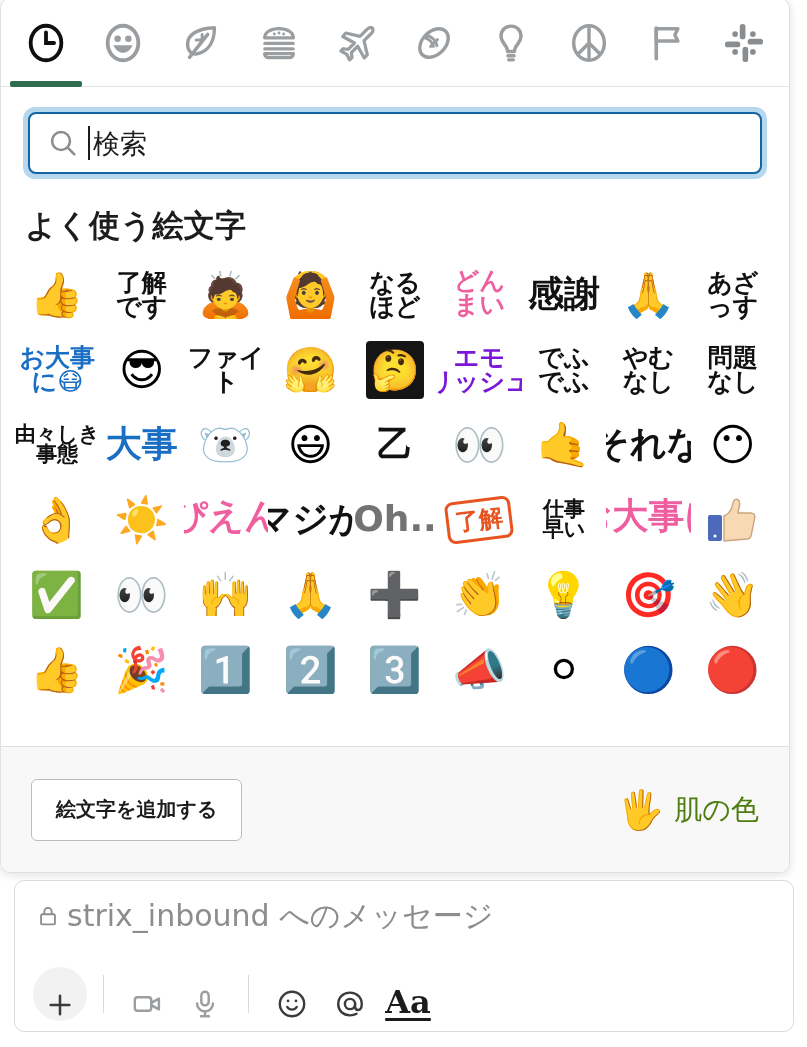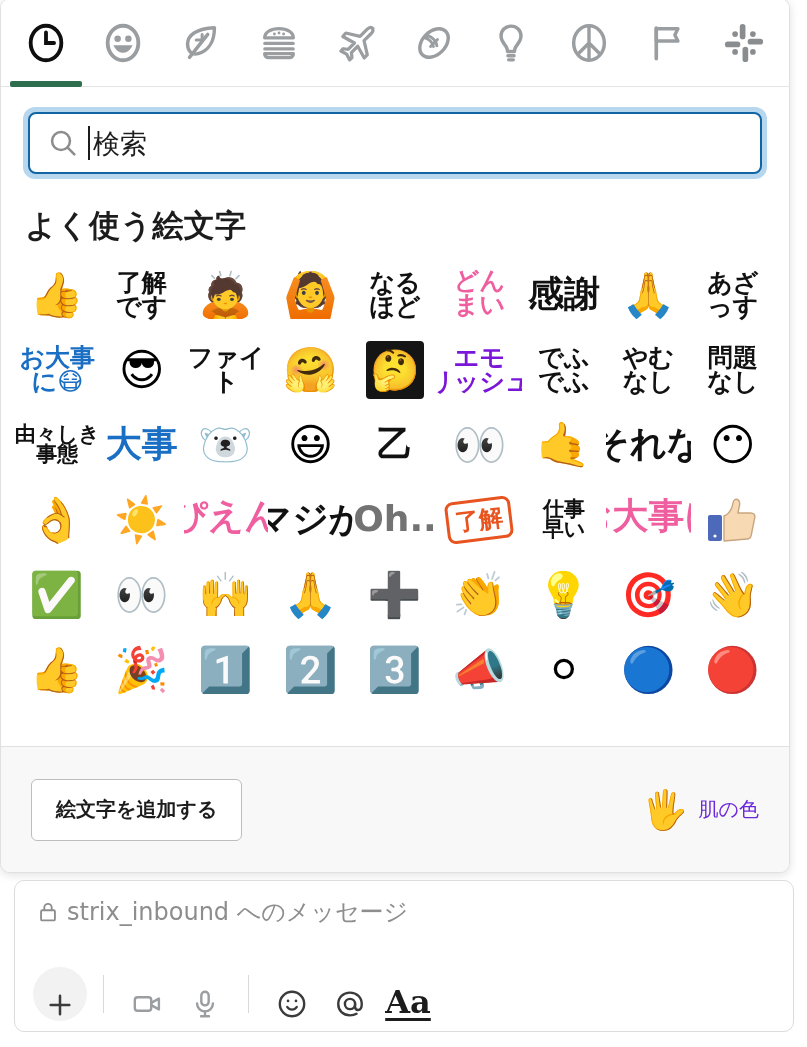--- a/index.html
+++ b/index.html
@@ -145,41 +145,41 @@
   }
   .add-emoji-btn {
     height: 62px; padding: 0 24px;
     background: #fff; border: 1px solid #bdbdbd; border-radius: 6px;
     font-size: 20px; font-weight: 700; color: #1d1c1d; cursor: pointer;
     font-family: "DejaVu Sans", "Liberation Sans", sans-serif;
   }
   .skin-tone { display: flex; align-items: center; gap: 10px; cursor: pointer; }
   .skin-tone .hand { font-size: 38px; line-height: 1;
                      font-family: "DejaVu Sans", sans-serif; }
-  .skin-tone .lbl { font-size: 20px; color: #6d28d9; font-weight: 500;
+  .skin-tone .lbl { font-size: 28px; color: #4d7c0f; font-weight: 500;
                     font-family: "DejaVu Sans", "Liberation Sans", sans-serif; }
 
   
   .composer {
     position: absolute; left: 14px; top: 880px;
     width: 780px; height: 152px;
     border: 1px solid #dcdcdc;
     border-radius: 10px;
     background: #fff;
     display: flex; flex-direction: column;
     overflow: hidden;
   }
   .composer-input {
     flex: 1 1 auto;
     display: flex; align-items: flex-start;
     padding: 18px 20px 0 20px;
     gap: 8px;
   }
   .composer-ph {
-    font-size: 24px; color: #8d8d8d; line-height: 1.1;
+    font-size: 30px; color: #8d8d8d; line-height: 1.1;
     font-family: "DejaVu Sans", "Liberation Sans", sans-serif;
     display: flex; align-items: center; gap: 6px;
   }
   .composer-toolbar {
     flex: 0 0 auto; height: 74px;
     display: flex; align-items: center;
     padding: 0 18px; gap: 4px;
   }
   .tb-btn {
     width: 54px; height: 54px; border-radius: 50%;

